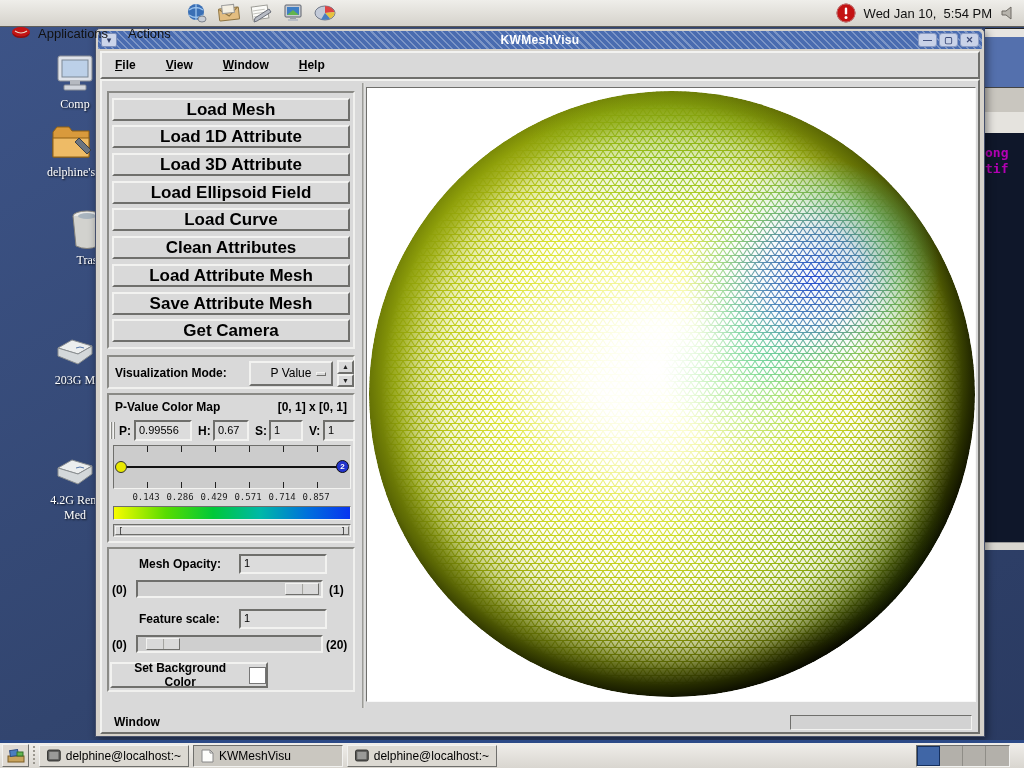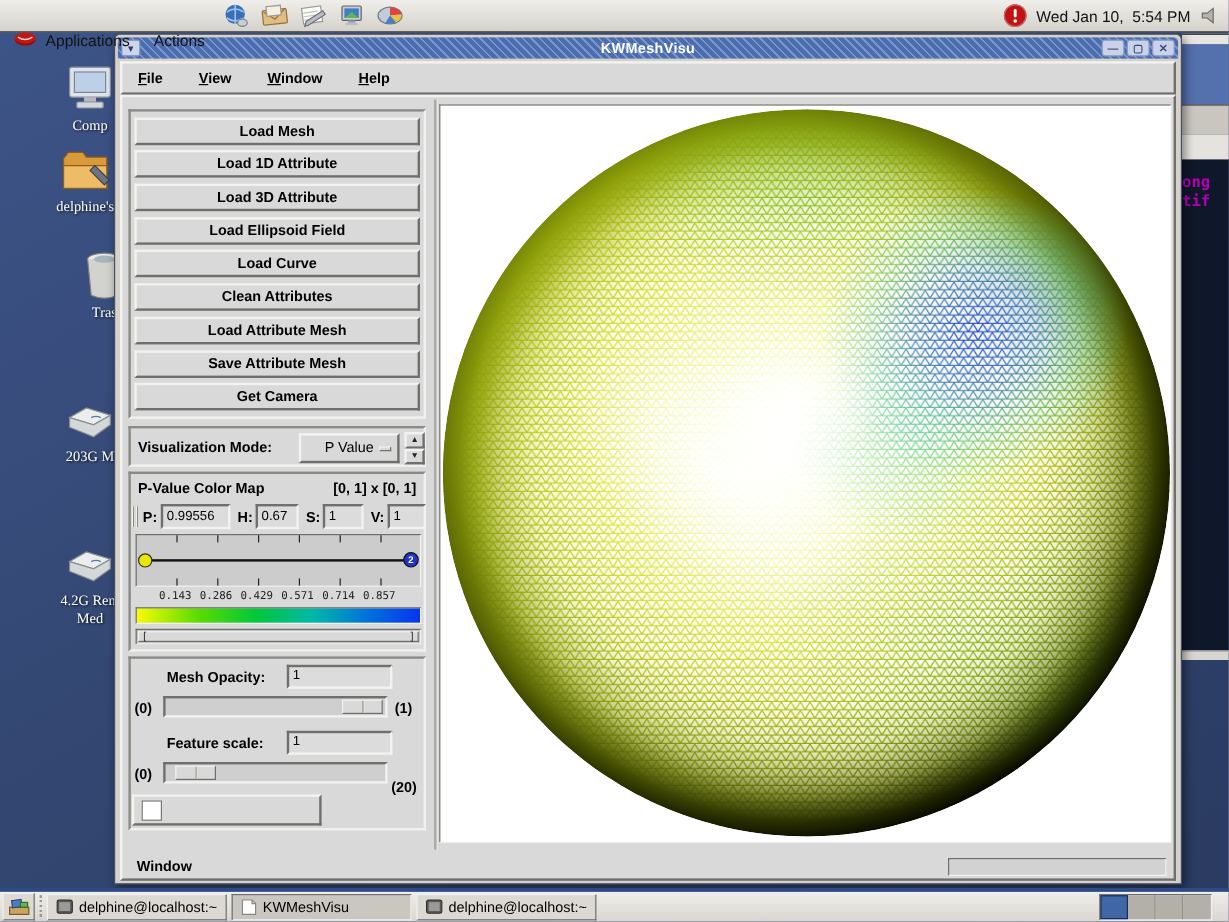--- a/index.html
+++ b/index.html
@@ -55,21 +55,21 @@
   .mi { display:inline-block; font-size:12px; font-weight:bold; color:#000; }
   .mi::first-letter { text-decoration:underline; }
 
   #client { left:4px; top:50px; width:880px; height:655px; background:#d9d9d9;
     border:2px solid; border-color:#f2f2f0 #6f6f6c #6f6f6c #f2f2f0; }
 
   
   #left-panel { left:2px; top:2px; width:256px; height:625px; background:#d9d9d9; }
   .tkbtn { display:block; width:238px; height:23px; margin:0 auto;
     border:2px solid; border-color:#f2f2f0 #6f6f6c #6f6f6c #f2f2f0; background:#d9d9d9;
-    font-family:"Liberation Sans",sans-serif; font-weight:bold; font-size:12px; color:#000; text-align:center; line-height:19px; }
+    font-family:"Liberation Sans",sans-serif; font-weight:bold; font-size:17px; color:#000; text-align:center; line-height:19px; }
   #btn-frame { left:3px; top:8px; width:248px; height:258px; display:flex; flex-direction:column; justify-content:space-evenly; }
   #vis-frame { left:3px; top:272px; width:248px; height:34px; }
   .blab { font-weight:bold; font-size:12px; color:#000; }
   #vis-label { position:absolute; left:6px; top:9px; }
   #optmenu { position:absolute; left:140px; top:4px; width:84px; height:25px;
     border:2px solid; border-color:#f2f2f0 #6f6f6c #6f6f6c #f2f2f0; background:#d9d9d9;
     font-weight:normal; font-size:12px; text-align:center; line-height:21px; }
   #optmenu .dash { position:absolute; right:5px; top:9px; width:10px; height:4px;
     border:1px solid; border-color:#f2f2f0 #6f6f6c #6f6f6c #f2f2f0; background:#d9d9d9; }
   #spinner { position:absolute; left:228px; top:3px; width:17px; height:27px; display:flex; flex-direction:column; }
@@ -380,23 +380,24 @@
           <div class="thumb" style="right:2px;"></div>
         </div>
         <span class="mrow-label" style="left:220px; top:34px;">(1)</span>
 
         <span class="mrow-label" style="left:30px; top:63px;">Feature scale:</span>
         <div class="mentry" style="left:130px; top:60px;">1</div>
         <span class="mrow-label" style="left:3px; top:89px;">(0)</span>
         <div class="trough" style="left:27px; top:86px; width:187px;">
           <div class="thumb" style="left:8px;"></div>
         </div>
-        <span class="mrow-label" style="left:217px; top:100px;">(20)</span>
+        <span class="mrow-label" style="left:217px; top:89px;">(20)</span>
 
         <button id="bg-color-btn">
+          <span>Set Background Color</span>
           <span id="bg-swatch"></span>
         </button>
       </div>
     </div>
 
     <div class="abs" id="sash"></div>
 
     <div class="abs" id="viewport">
       <svg width="608" height="613" viewBox="0 0 608 613">
         <defs>

